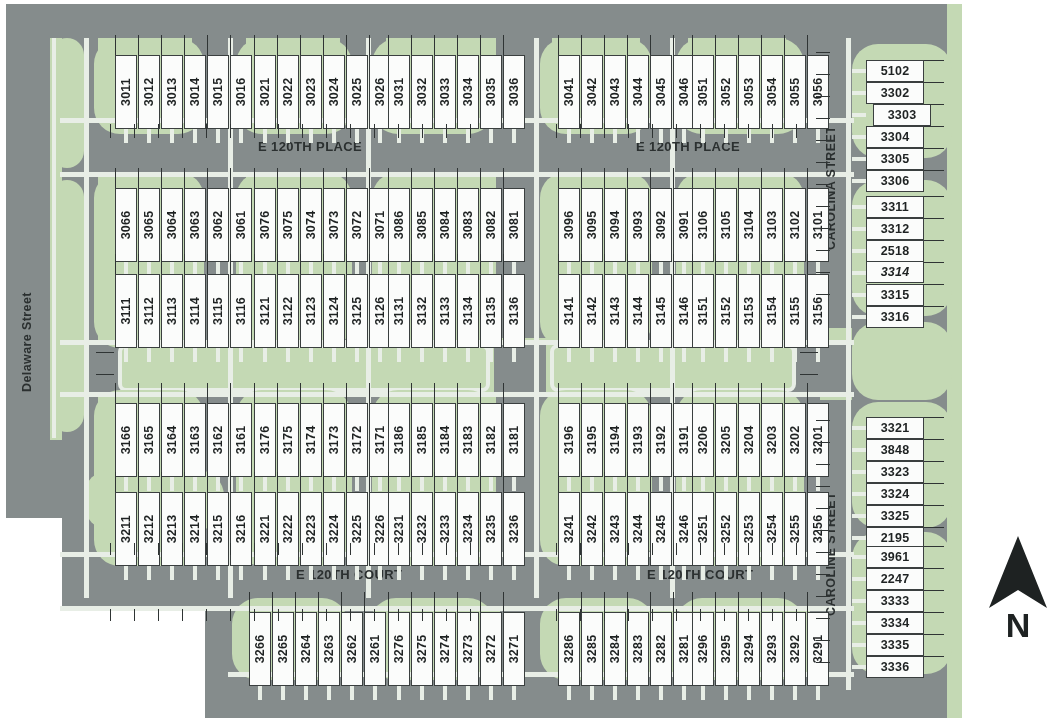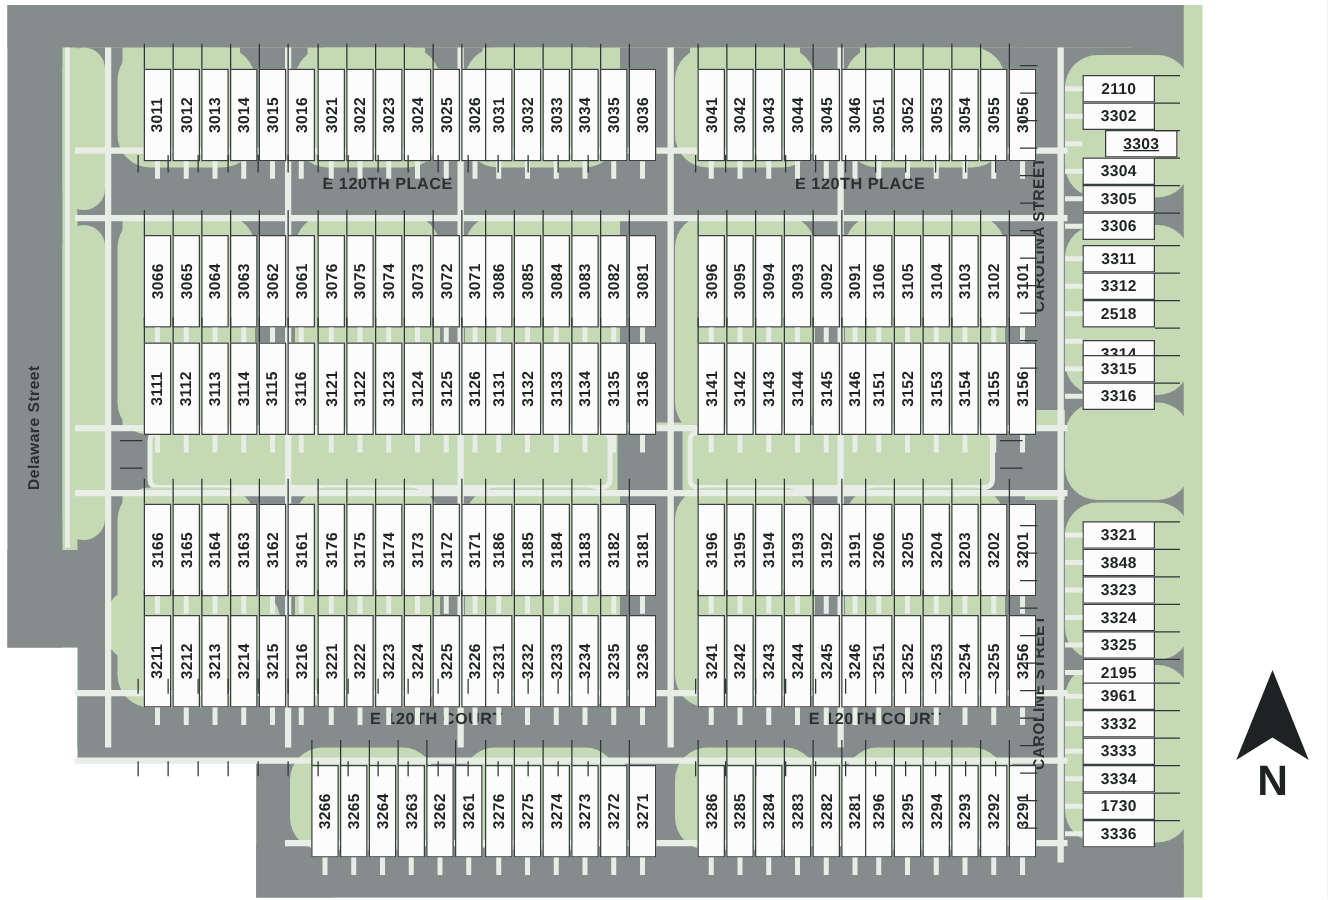--- a/index.html
+++ b/index.html
@@ -1084,30 +1084,30 @@
         <div class="drive" style="left: 101px; top: 74px; height: 14px;"></div>
         <div class="tick" style="left: 92px; top: -20px; height: 20px;"></div>
         <div class="unit v" style="left: 115px; top: 0px;">
           <span>3291</span>
         </div>
         <div class="drive" style="left: 124px; top: 74px; height: 14px;"></div>
         <div class="tick" style="left: 115px; top: -20px; height: 20px;"></div>
       </div>
       <div style="position: absolute; left: 866px; top: 60px;">
         <div class="unit h" style="left: 0px; top: 0px;">
-          <span>2110</span>
+          <span>5102</span>
         </div>
         <div class="driveh" style="left: -14px; top: 9px; width: 14px;"></div>
         <div class="tickh" style="left: 58px; top: 0px; width: 20px;"></div>
         <div class="unit h" style="left: 0px; top: 22px;">
           <span>3302</span>
         </div>
         <div class="driveh" style="left: -14px; top: 31px; width: 14px;"></div>
         <div class="tickh" style="left: 58px; top: 22px; width: 20px;"></div>
-        <div class="unit h" style="left: 18px; top: 44px; text-decoration: underline;">
+        <div class="unit h" style="left: 7px; top: 44px;">
           <span>3303</span>
         </div>
         <div class="driveh" style="left: -14px; top: 53px; width: 14px;"></div>
         <div class="tickh" style="left: 58px; top: 44px; width: 20px;"></div>
         <div class="unit h" style="left: 0px; top: 66px;">
           <span>3304</span>
         </div>
         <div class="driveh" style="left: -14px; top: 75px; width: 14px;"></div>
         <div class="tickh" style="left: 58px; top: 66px; width: 20px;"></div>
         <div class="unit h" style="left: 0px; top: 88px;">
@@ -1130,21 +1130,21 @@
         <div class="unit h" style="left: 0px; top: 22px;">
           <span>3312</span>
         </div>
         <div class="driveh" style="left: -14px; top: 31px; width: 14px;"></div>
         <div class="tickh" style="left: 58px; top: 22px; width: 20px;"></div>
         <div class="unit h" style="left: 0px; top: 44px;">
           <span>2518</span>
         </div>
         <div class="driveh" style="left: -14px; top: 53px; width: 14px;"></div>
         <div class="tickh" style="left: 58px; top: 44px; width: 20px;"></div>
-        <div class="unit h" style="left: 0px; top: 76px;">
+        <div class="unit h" style="left: 0px; top: 65px; font-style: italic;">
           <span>3314</span>
         </div>
         <div class="driveh" style="left: -14px; top: 75px; width: 14px;"></div>
         <div class="tickh" style="left: 58px; top: 66px; width: 20px;"></div>
         <div class="unit h" style="left: 0px; top: 88px;">
           <span>3315</span>
         </div>
         <div class="driveh" style="left: -14px; top: 97px; width: 14px;"></div>
         <div class="tickh" style="left: 58px; top: 88px; width: 20px;"></div>
         <div class="unit h" style="left: 0px; top: 110px;">
@@ -1185,36 +1185,36 @@
         <div class="driveh" style="left: -14px; top: 119px; width: 14px;"></div>
         <div class="tickh" style="left: 58px; top: 110px; width: 20px;"></div>
       </div>
       <div style="position: absolute; left: 866px; top: 546px;">
         <div class="unit h" style="left: 0px; top: 0px;">
           <span>3961</span>
         </div>
         <div class="driveh" style="left: -14px; top: 9px; width: 14px;"></div>
         <div class="tickh" style="left: 58px; top: 0px; width: 20px;"></div>
         <div class="unit h" style="left: 0px; top: 22px;">
-          <span>3332</span>
+          <span>2247</span>
         </div>
         <div class="driveh" style="left: -14px; top: 31px; width: 14px;"></div>
         <div class="tickh" style="left: 58px; top: 22px; width: 20px;"></div>
         <div class="unit h" style="left: 0px; top: 44px;">
           <span>3333</span>
         </div>
         <div class="driveh" style="left: -14px; top: 53px; width: 14px;"></div>
         <div class="tickh" style="left: 58px; top: 44px; width: 20px;"></div>
         <div class="unit h" style="left: 0px; top: 66px;">
           <span>3334</span>
         </div>
         <div class="driveh" style="left: -14px; top: 75px; width: 14px;"></div>
         <div class="tickh" style="left: 58px; top: 66px; width: 20px;"></div>
         <div class="unit h" style="left: 0px; top: 88px;">
-          <span>1730</span>
+          <span>3335</span>
         </div>
         <div class="driveh" style="left: -14px; top: 97px; width: 14px;"></div>
         <div class="tickh" style="left: 58px; top: 88px; width: 20px;"></div>
         <div class="unit h" style="left: 0px; top: 110px;">
           <span>3336</span>
         </div>
         <div class="driveh" style="left: -14px; top: 119px; width: 14px;"></div>
         <div class="tickh" style="left: 58px; top: 110px; width: 20px;"></div>
       </div>
     </div>

